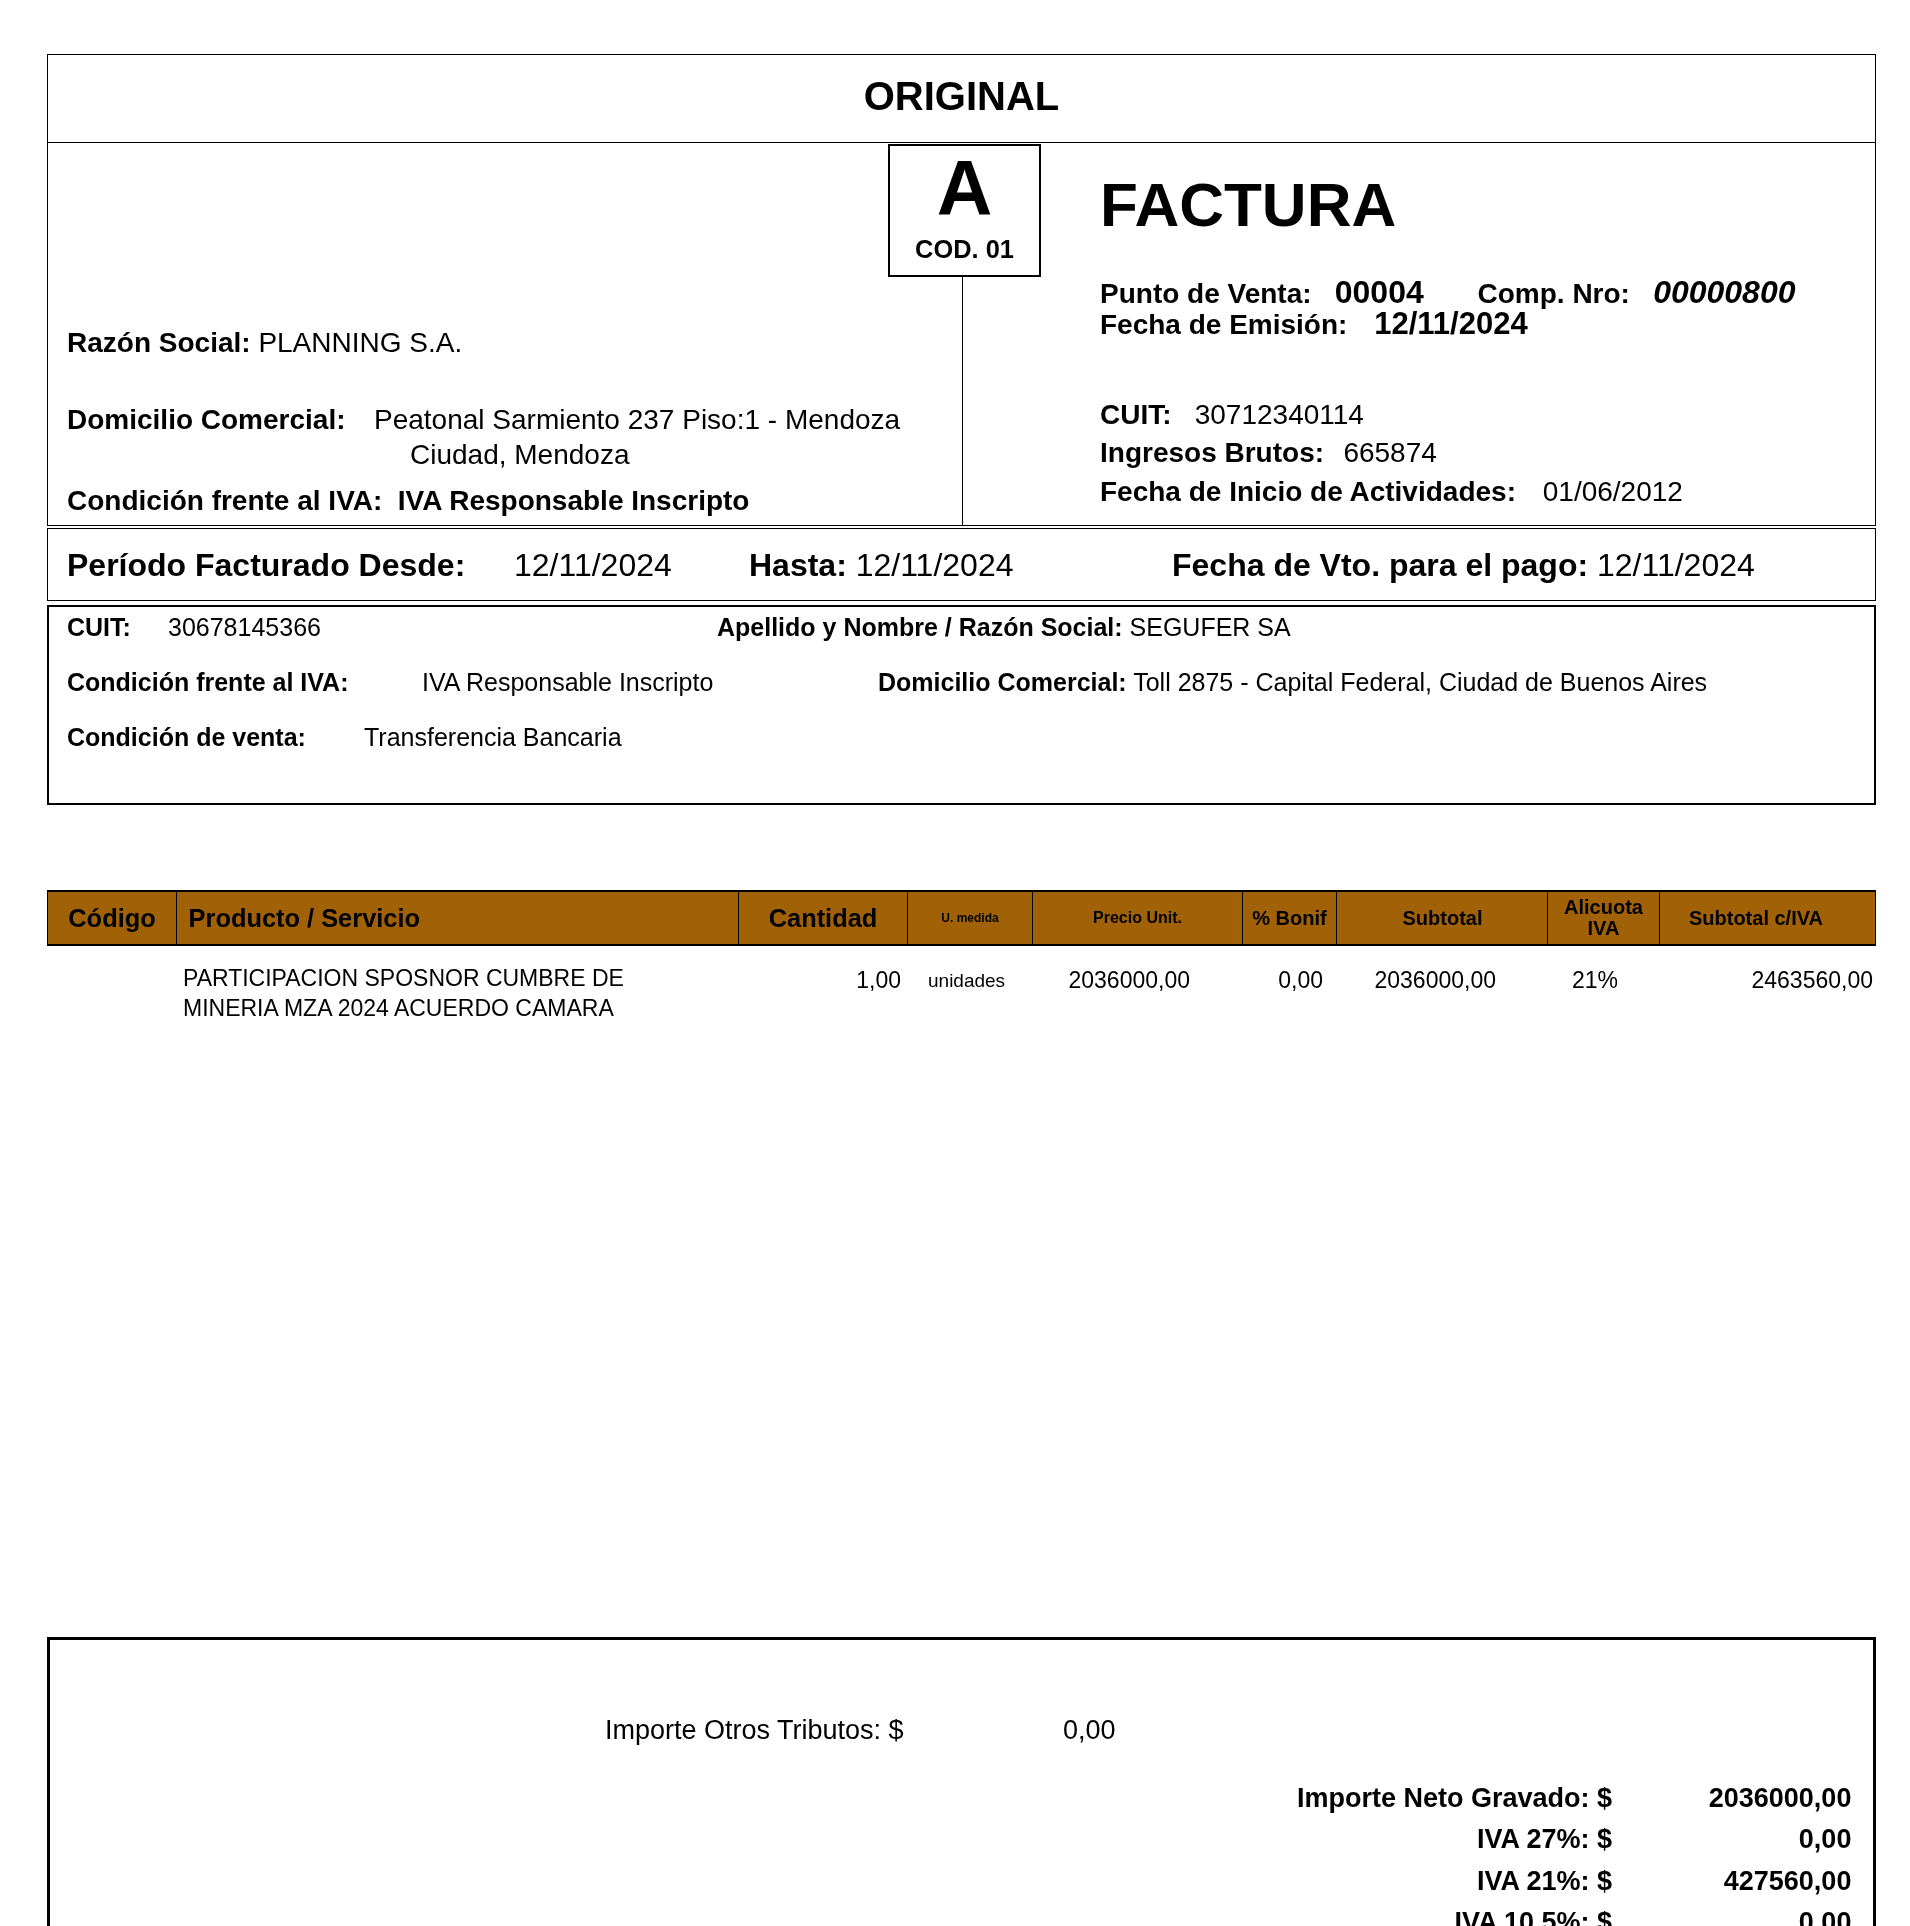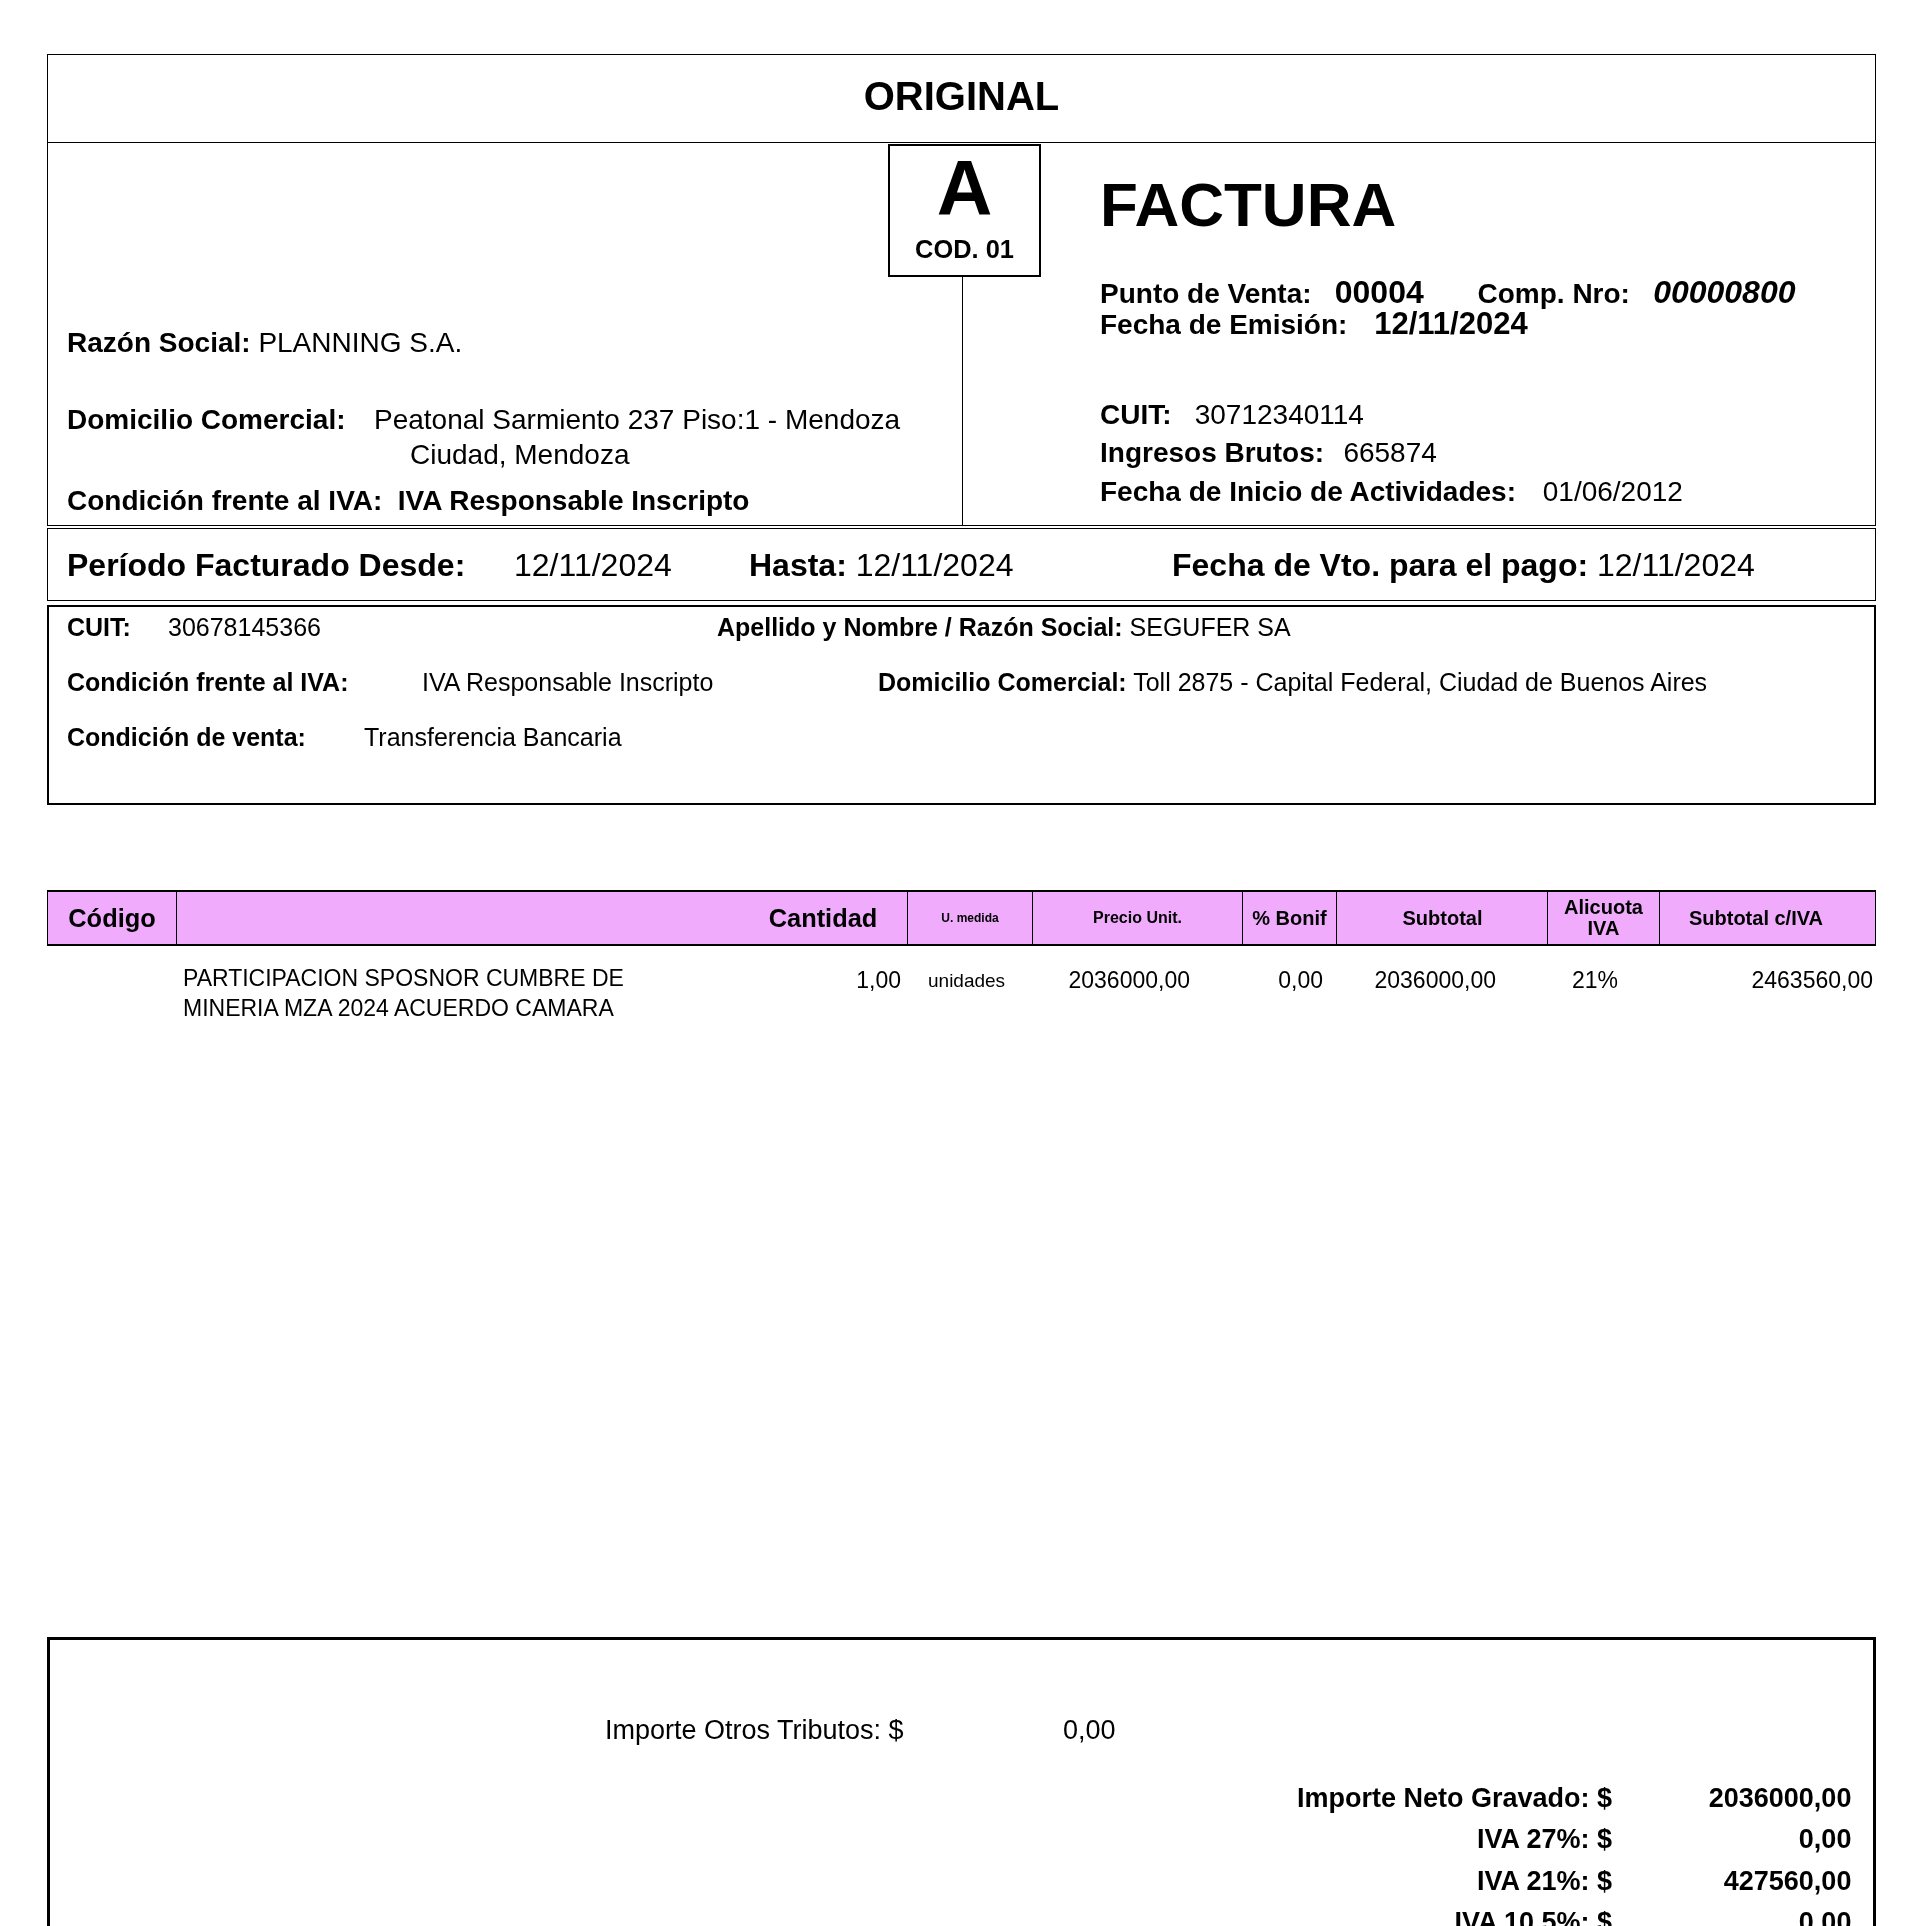--- a/index.html
+++ b/index.html
@@ -24,21 +24,21 @@
 
   
   #period-box { left:47px; top:528px; width:1829px; height:73px; border-width:1.9px; }
   .pf { font-size:32px; }
 
   
   #rec-box { left:47px; top:605px; width:1829px; height:200px; border-width:2.7px; }
   .rf { font-size:25px; }
 
   
-  #tbl-head { left:47px; top:890px; width:1829px; height:56px; background:#f0abfc;
+  #tbl-head { left:47px; top:890px; width:1829px; height:56px; background:#a16207;
               border-top:2.7px solid #000; border-bottom:2.7px solid #000; border-left:0.8px solid #000; border-right:0.8px solid #000; box-sizing:border-box; }
   .th { position:absolute; top:0; height:100%; display:flex; align-items:center; justify-content:center;
         font-weight:bold; border-right:1.2px solid #000; box-sizing:border-box; text-align:center; line-height:1.05; }
   .td { position:absolute; font-size:23px; white-space:nowrap; }
 
   
   #tot-box { left:47px; top:1637px; width:1829px; height:530px; border-width:3.1px; }
   .tl { position:absolute; right:261px; text-align:center; font-size:27px; font-weight:bold; white-space:nowrap; }
   .tv { position:absolute; right:21.6px; text-align:right; font-size:27px; font-weight:bold; white-space:nowrap; }
 </style>
@@ -118,20 +118,21 @@
 <div class="abs rf" style="left:422px; top:668px;">IVA Responsable Inscripto</div>
 <div class="abs rf" style="left:878px; top:668px;">
   <span class="lbl">Domicilio Comercial:</span>
   <span>Toll 2875 - Capital Federal, Ciudad de Buenos Aires</span>
 </div>
 <div class="abs rf b" style="left:67px; top:723px;">Condición de venta:</div>
 <div class="abs rf" style="left:364px; top:723px;">Transferencia Bancaria</div>
 
 <div class="abs" id="tbl-head">
   <div class="th" style="left:0; width:129px; font-size:25.4px;">Código</div>
+  <div class="th" style="left:129px; width:562px; font-size:25.4px; justify-content:flex-start; padding-left:11.6px;">Producto / Servicio</div>
   <div class="th" style="left:691px; width:169px; font-size:25.4px;">Cantidad</div>
   <div class="th" style="left:860px; width:125px; font-size:12px;">U. medida</div>
   <div class="th" style="left:985px; width:210px; font-size:16px;">Precio Unit.</div>
   <div class="th" style="left:1195px; width:94px; font-size:20px;">% Bonif</div>
   <div class="th" style="left:1290px; width:210px; font-size:20px;">Subtotal</div>
   <div class="th" style="left:1500px; width:112px; font-size:20px; flex-direction:column;">
     <span>Alicuota</span>
     <span>IVA</span>
   </div>
   <div class="th" style="left:1611px; width:194px; font-size:20px; border-right:none;">Subtotal c/IVA</div>

